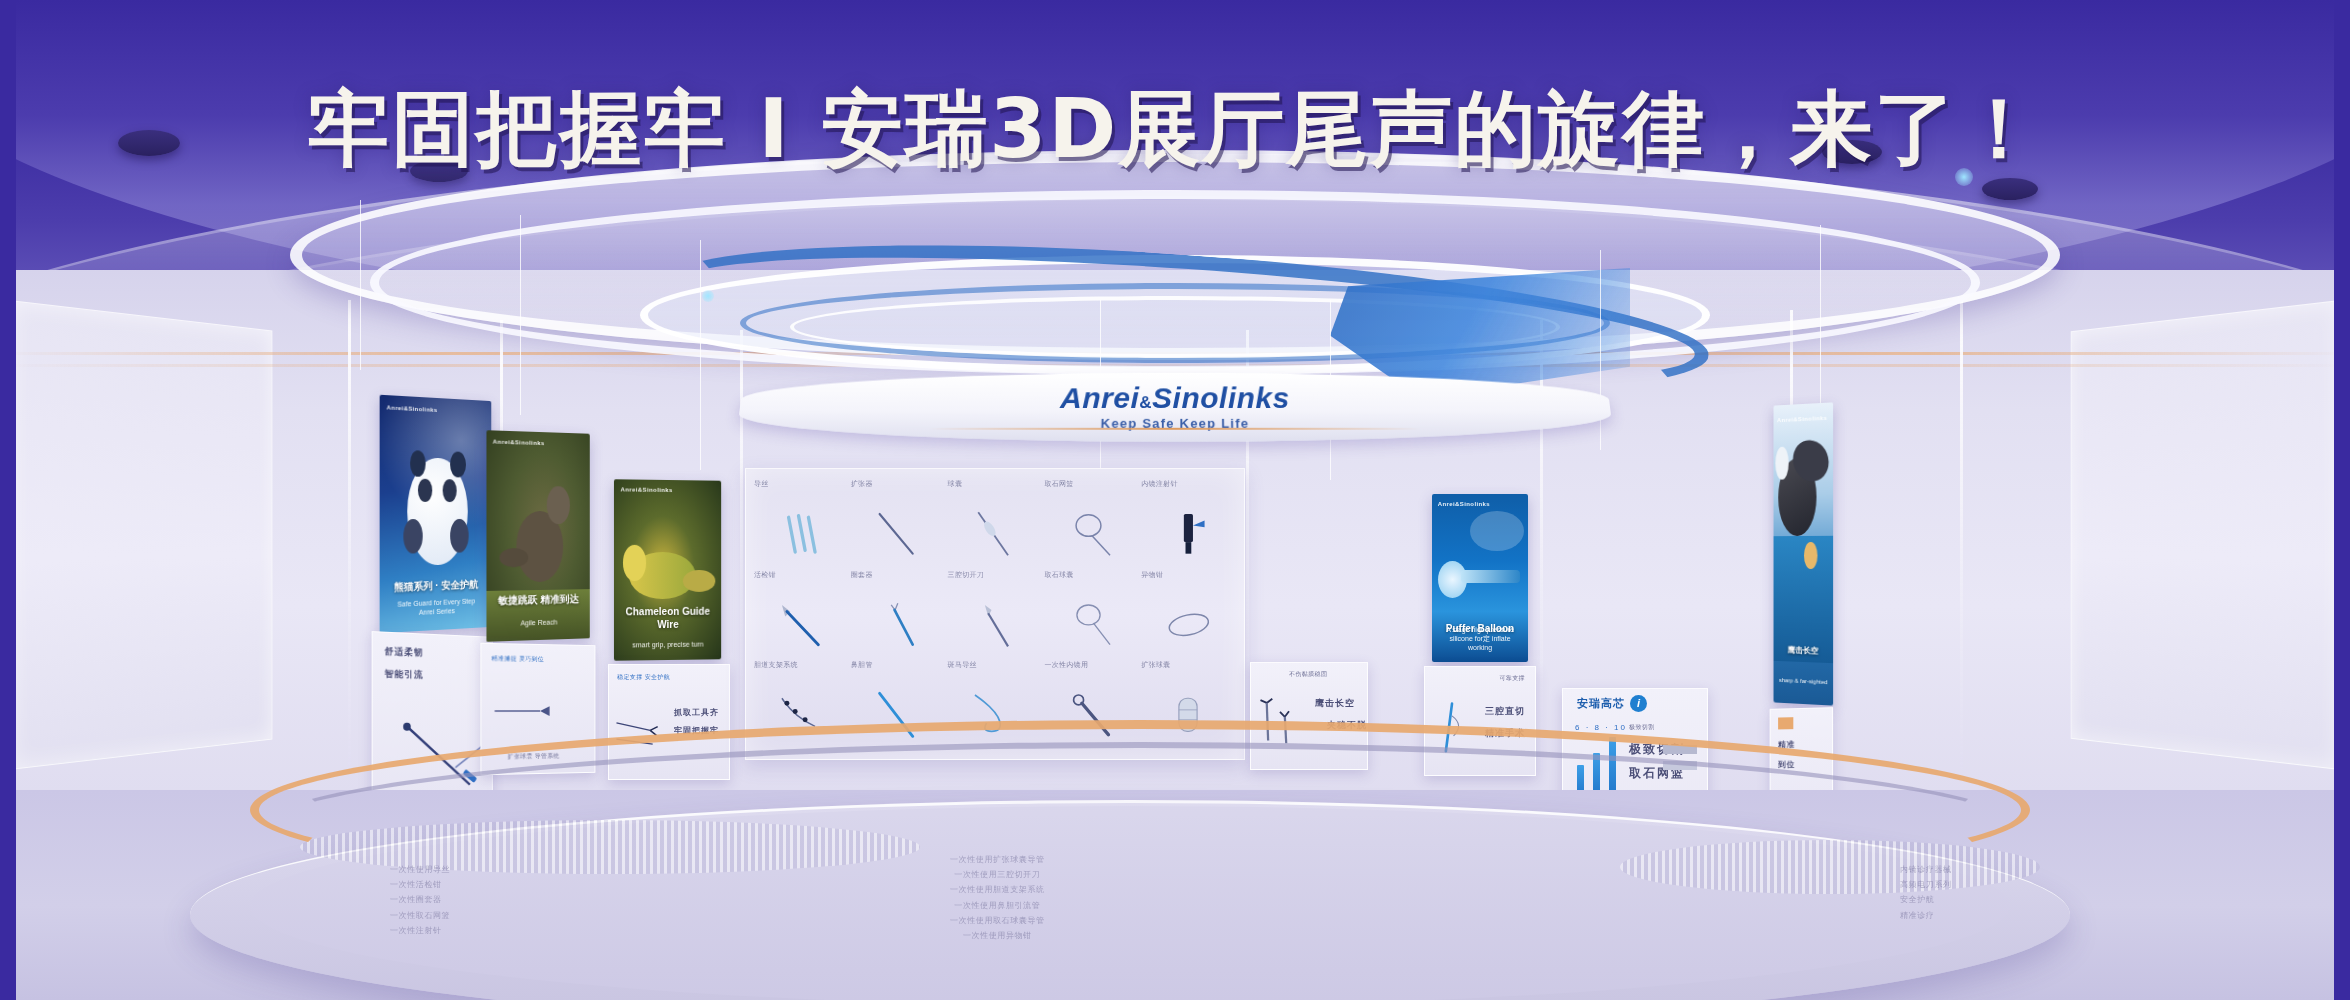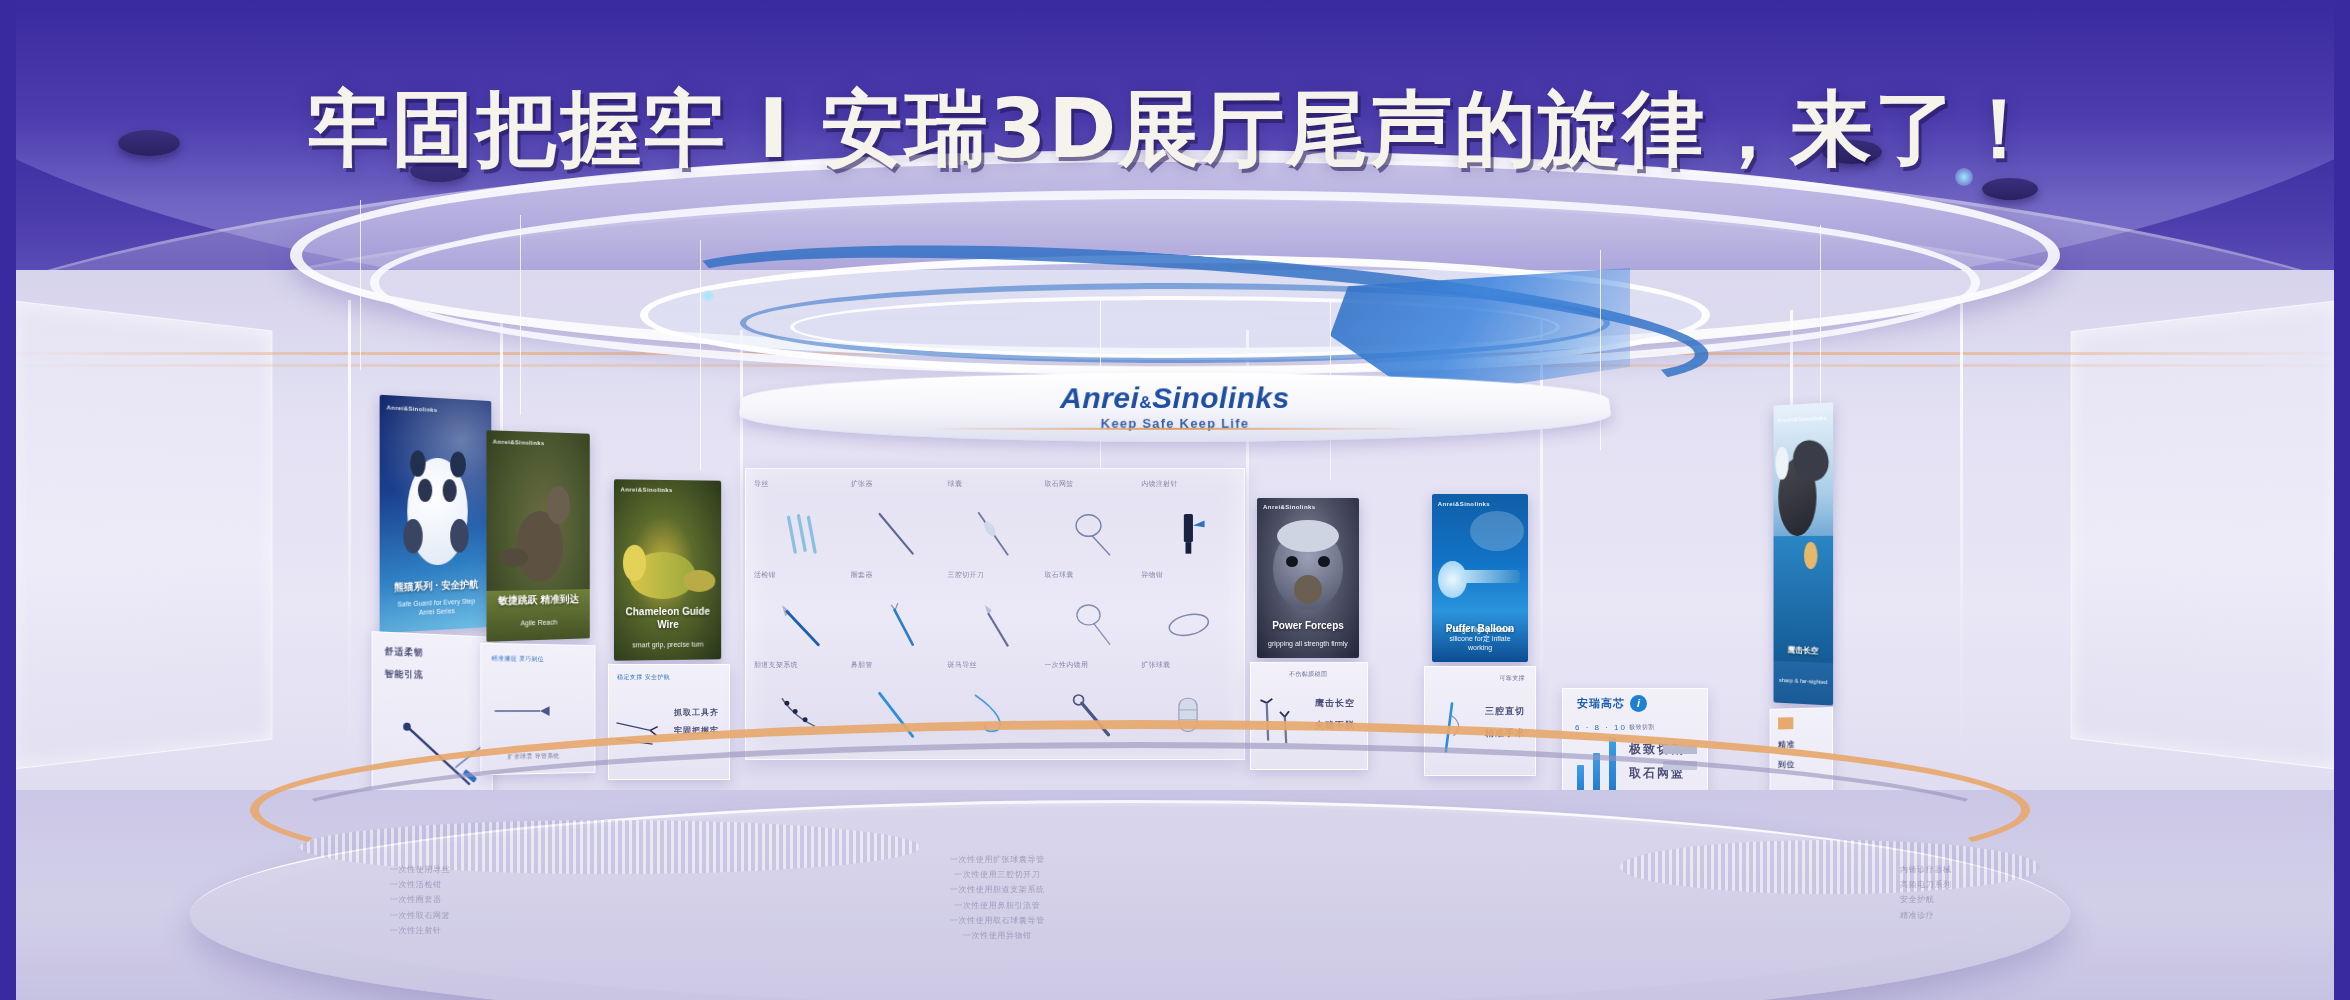--- a/index.html
+++ b/index.html
@@ -442,41 +442,30 @@
     <div class="pcell">
         <div class="plabel">扩张球囊</div>
       <svg class="instr" viewBox="0 0 60 60">
           <rect x="18" y="10" width="22" height="40" rx="10" fill="#d3dae9" stroke="#97a0bd" stroke-width="1.4"></rect>
           <line x1="18" y1="24" x2="40" y2="24" stroke="#97a0bd" stroke-width="1"></line>
           <line x1="18" y1="36" x2="40" y2="36" stroke="#97a0bd" stroke-width="1"></line>
         </svg>
       </div>
   </div>
 
-  <div class="poster" style="left:1257px;top:498px;width:102px;height:160px;">
-    <div class="bg-badger"></div>
-    <div class="blob" style="left:16%;top:18%;width:68%;height:52%;background:radial-gradient(circle at 50% 36%,#9aa0b6,#4a4f66);"></div>
-    <div class="blob" style="left:20%;top:14%;width:60%;height:20%;background:#cfd4e2;"></div>
-    <div class="blob" style="left:28%;top:36%;width:12%;height:7%;background:#11131f;"></div>
-    <div class="blob" style="left:60%;top:36%;width:12%;height:7%;background:#11131f;"></div>
-    <div class="blob" style="left:36%;top:48%;width:28%;height:18%;background:#6b5f52;"></div>
-    <div class="pbrand">Anrei&amp;Sinolinks</div>
-    <div class="ptitle">Power Forceps</div>
-    <div class="psub">gripping all strength firmly</div>
-  </div>
   <div class="card" style="left:1250px;top:662px;width:118px;height:108px;">
     <div class="csmall" style="left:38px;top:7px;">不伤黏膜稳固</div>
     <svg class="instr" viewBox="0 0 60 70" style="left:5%;top:22%;width:36%;height:70%;">
       <path d="M14 6 l8 -6 M14 6 l-9 -4" stroke="#2a3258" stroke-width="2.6" fill="none"></path>
       <line x1="14" y1="6" x2="16" y2="60" stroke="#6b7499" stroke-width="3.2"></line>
       <path d="M40 26 l6 -8 M40 26 l-7 -7" stroke="#2a3258" stroke-width="2.6" fill="none"></path>
       <line x1="40" y1="26" x2="42" y2="64" stroke="#6b7499" stroke-width="3.2"></line>
     </svg>
     <div class="ctext" style="right:12px;top:34px;">鹰击长空</div>
-    <div class="ctext" style="right:12px;top:56px;">夹稳不脱</div>
+    <div class="ctext" style="right:0;top:56px;">夹稳不脱</div>
   </div>
 
   <div class="poster" style="left:1432px;top:494px;width:96px;height:168px;">
     <div class="bg-puffer"></div>
     <div class="blob" style="left:6%;top:40%;width:30%;height:22%;background:radial-gradient(circle,#eaf6ff,#8fcdf0);"></div>
     <div class="blob" style="left:30%;top:45%;width:62%;height:8%;border-radius:4px;background:linear-gradient(90deg,#bfe4f8,#2d86c8);"></div>
     <div class="blob" style="left:40%;top:10%;width:56%;height:24%;background:rgba(255,255,255,.22);"></div>
     <div class="pbrand">Anrei&amp;Sinolinks</div>
     <div class="ptitle">Puffer Balloon</div>
     <div class="psub">A stage high pressure silicone

